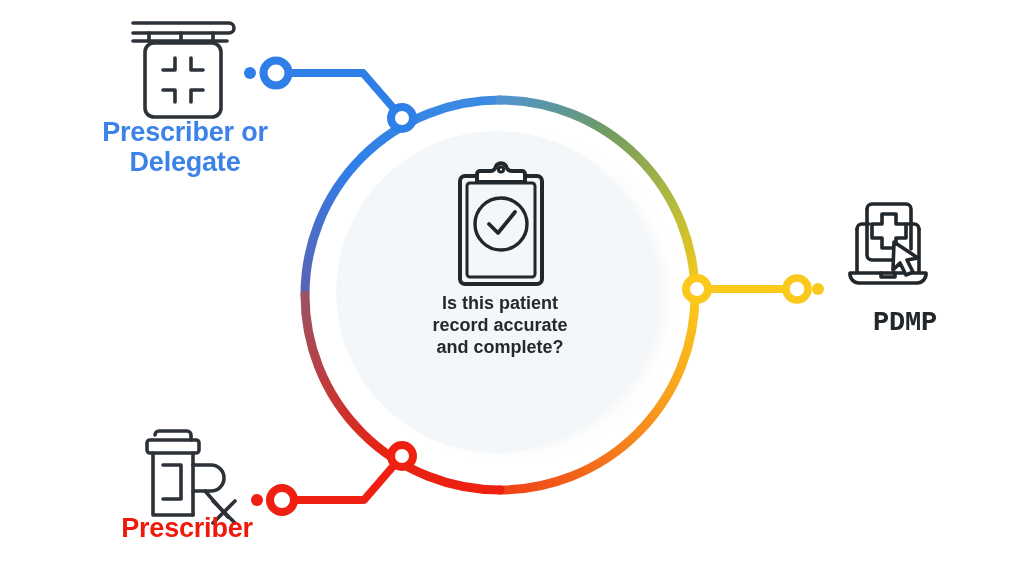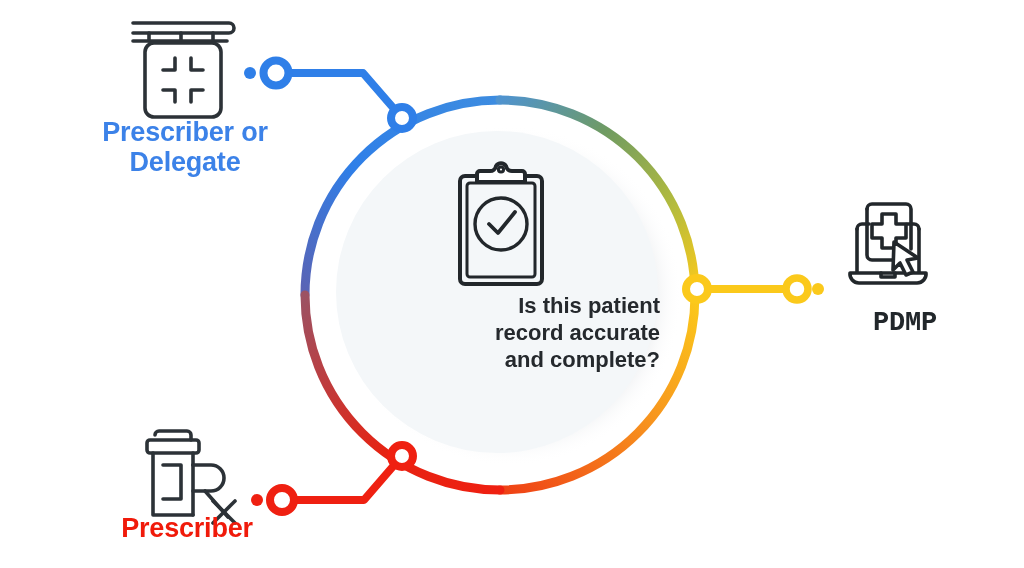--- a/index.html
+++ b/index.html
@@ -32,22 +32,22 @@
   }
   #label-pdmp{
     left:820px; top:308px; width:170px;
     font-size:27px;
     color:#22272b;
     font-family:Liberation Mono, monospace;
   }
   #center-text{
     position:absolute;
     left:340px; top:292px; width:320px;
-    text-align:right;
-    font-size:22px;
+    text-align:center;
+    font-size:18px;
     font-weight:bold;
     line-height:1.23;
     color:#25292d;
     white-space:pre-line;
   }
 </style>
 </head>
 <body>
 
 <div id="stage">

